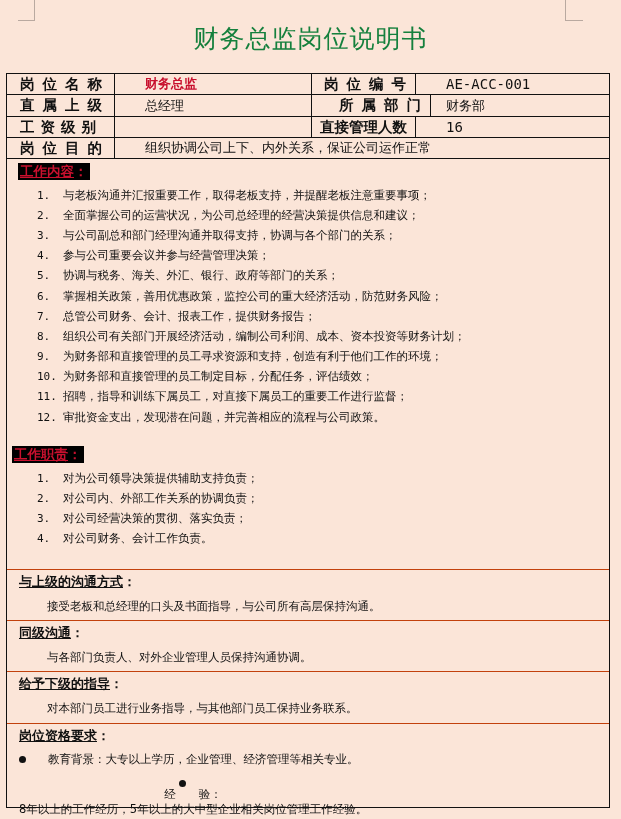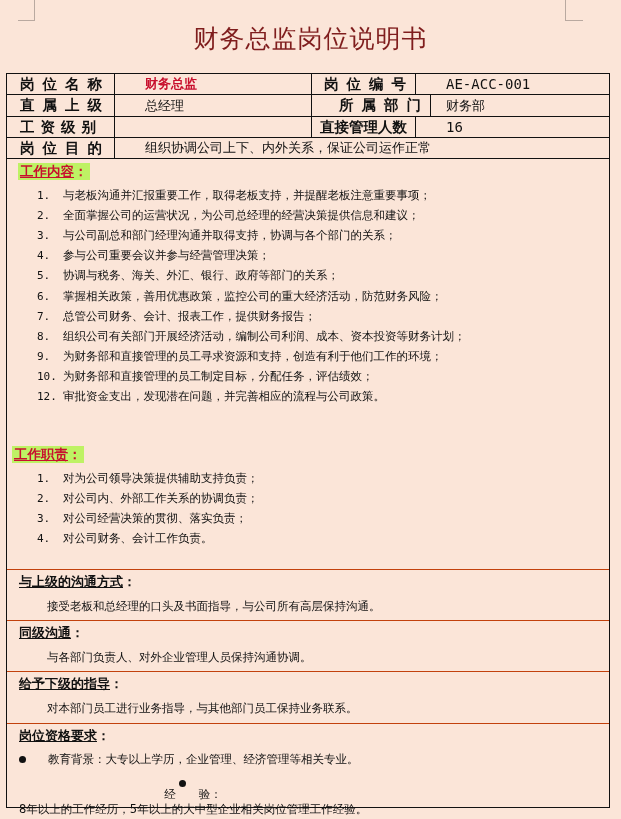--- a/index.html
+++ b/index.html
@@ -7,38 +7,38 @@
     width:621px; height:819px; overflow:hidden; position:relative;
     background:#fbe5d8;
     font-family:"DejaVu Sans", sans-serif;
     color:#111;
   }
   .crop { position:absolute; border-color:#b9a9a0; border-style:solid; border-width:0; }
   .crop-tl { left:18px; top:0; width:16px; height:20px; border-right-width:1px; border-bottom-width:1px; }
   .crop-tr { left:565px; top:0; width:17px; height:20px; border-left-width:1px; border-bottom-width:1px; }
   .title {
     position:absolute; left:0; top:22px; width:621px; text-align:center;
-    font-family:"DejaVu Serif", serif; font-size:25px; color:#7f1d1d; letter-spacing:1px;
+    font-family:"DejaVu Serif", serif; font-size:25px; color:#15803d; letter-spacing:1px;
   }
   .doc {
     position:absolute; left:6px; top:73px; width:604px; height:735px;
     border:1.5px solid #111; box-sizing:border-box;
   }
   .row { position:absolute; left:0; right:0; border-bottom:1px solid #111; box-sizing:border-box; }
   .cell { position:absolute; top:0; bottom:0; border-right:1px solid #111; box-sizing:border-box;
           display:flex; align-items:center; font-size:13px; }
   .cell.last { border-right:none; }
   .lbl { font-weight:bold; font-size:14.5px; justify-content:flex-start; padding-left:13px; letter-spacing:8px; }
   .lbl.tight { letter-spacing:0; padding-left:8px; }
   .val { padding-left:30px; }
   .val.red { color:#c8102e; font-weight:bold; }
   .val.mono { font-family:"DejaVu Sans Mono", monospace; font-size:14px; }
   .sec-head {
     position:absolute; font-weight:bold; font-size:13.5px; color:#c8102e;
-    background:#bef264; padding:0 2px; line-height:17px;
+    background:#000000; padding:0 2px; line-height:17px;
   }
   .sec-head .u { text-decoration:underline; }
   .list { position:absolute; left:30px; font-size:11.5px; }
   .li { height:20.2px; display:flex; align-items:center; white-space:nowrap; }
   .li .n { width:26px; display:inline-block; font-family:"DejaVu Sans Mono", monospace; font-size:11px; }
   .block { position:absolute; left:0; right:0; border-top:1px solid #c2410c; box-sizing:border-box; }
   .bh { position:absolute; left:12px; top:3px; font-weight:bold; font-size:13px; }
   .bh .u { text-decoration:underline; }
   .bt { position:absolute; left:40px; top:29px; font-size:11.5px; white-space:nowrap; }
   .bul { position:absolute; left:12px; font-size:11.5px; white-space:nowrap; display:flex; align-items:center; }
@@ -115,20 +115,24 @@
       </div>
     <div class="li">
         <span class="n">9.</span>
         <span>为财务部和直接管理的员工寻求资源和支持，创造有利于他们工作的环境；</span>
       </div>
     <div class="li">
         <span class="n">10.</span>
         <span>为财务部和直接管理的员工制定目标，分配任务，评估绩效；</span>
       </div>
     <div class="li">
+        <span class="n">11.</span>
+        <span>招聘，指导和训练下属员工，对直接下属员工的重要工作进行监督；</span>
+      </div>
+    <div class="li">
         <span class="n">12.</span>
         <span>审批资金支出，发现潜在问题，并完善相应的流程与公司政策。</span>
       </div>
   </div>
 
   <div class="sec-head" style="left:5px;top:372px;">
     <span class="u">工作职责</span><span>：</span>
   </div>
   <div class="list" style="top:394px;">
     <div class="li">

